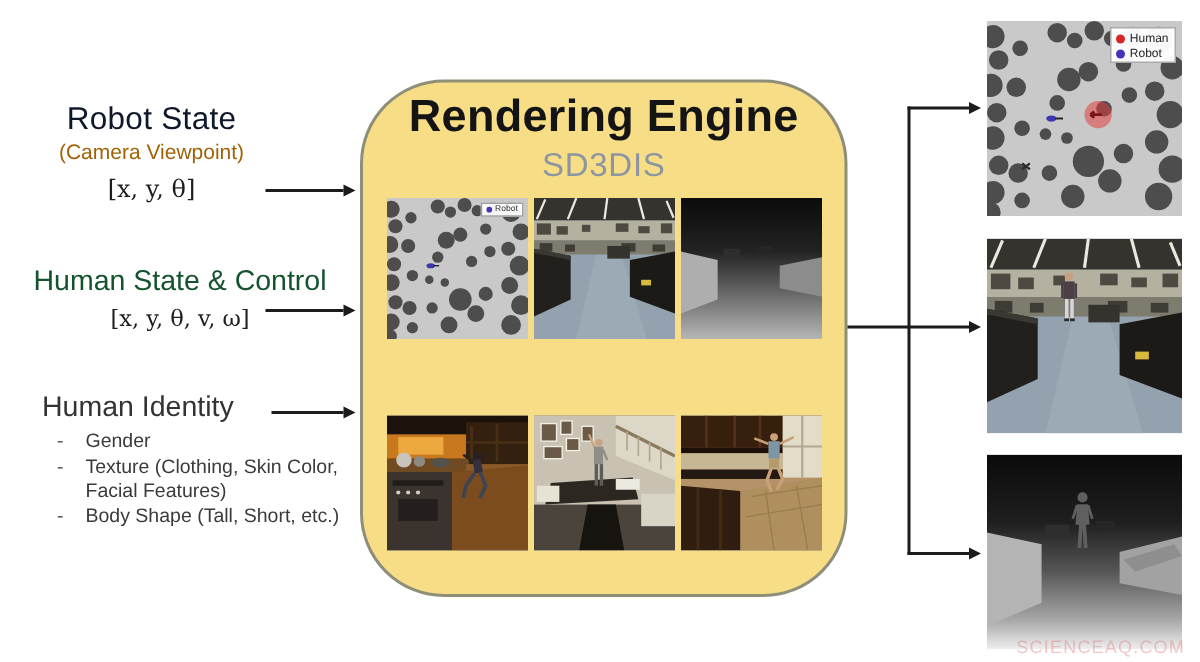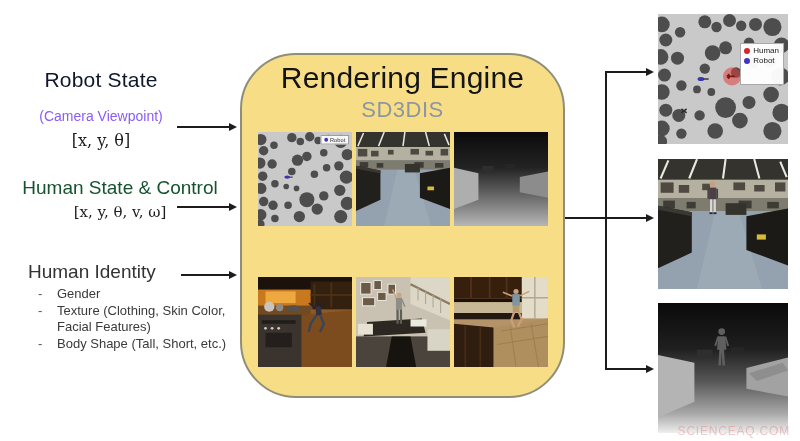--- a/index.html
+++ b/index.html
@@ -3,62 +3,62 @@
 <meta charset="utf-8">
 <style>
   html,body{margin:0;padding:0;background:#fff;}
   .canvas{position:relative;width:800px;height:441px;background:#ffffff;overflow:hidden;
           font-family:"Liberation Sans",sans-serif;color:#2b2b2b;}
 
   
   .input-block{position:absolute;text-align:center;}
   .rs{left:15px;top:68px;width:172px;}
   .rs .in-title{font-size:21px;letter-spacing:.2px;color:#0f172a;}
-  .rs .in-sub{font-size:14px;color:#8b5cf6;margin-top:16px;}
+  .rs .in-sub{font-size:14px;color:#a16207;margin-top:1px;}
   .in-math{font-family:"DejaVu Serif",serif;font-size:16px;color:#1d1d1d;margin-top:7px;}
   .hs{left:5px;top:177px;width:230px;}
   .hs .in-title{font-size:19px;color:#14532d;}
   .hs .in-math{font-size:15px;margin-top:4px;}
   .hi-title{position:absolute;left:28px;top:261px;font-size:19px;color:#333;text-align:center;}
   .bullets{position:absolute;left:36px;top:286px;width:198px;font-size:13px;color:#3a3a3a;}
   .bullets .li{position:relative;padding-left:21px;line-height:16px;margin-bottom:1px;}
   .bullets .li:before{content:"-";position:absolute;left:2px;top:0;color:#555;}
 
   
   .hline{position:absolute;height:2px;background:#1c1c1c;}
   .vline{position:absolute;width:2px;background:#1c1c1c;}
   .ahead{position:absolute;width:0;height:0;border-top:4px solid transparent;
          border-bottom:4px solid transparent;border-left:8px solid #1c1c1c;}
 
   
   .engine-box{position:absolute;left:240px;top:53px;width:325px;height:345px;
               background:#f7de86;border:2px solid #8f8e79;border-radius:56px;box-sizing:border-box;}
   .engine-title{position:absolute;left:0;right:0;top:6px;text-align:center;
-                font-size:30px;font-weight:400;color:#141414;letter-spacing:.2px;}
+                font-size:30px;font-weight:700;color:#141414;letter-spacing:.2px;}
   .ds-label{position:absolute;left:0;right:0;text-align:center;font-size:22px;
             font-weight:500;color:#8c96a1;letter-spacing:.5px;}
   .ds-sd3dis{top:42px;}
   .ds-surreal{top:196px;}
   .thumb{position:absolute;width:94px;height:94px;overflow:hidden;background:#888;}
   .thumb svg{display:block;width:100%;height:100%;}
   .row1{top:77px;}
   .row2{top:222px;height:90px;}
   .c1{left:16px;} .c2{left:114px;} .c3{left:212px;}
 
   
   .thumb-legend{position:absolute;top:3px;right:3px;background:rgba(255,255,255,.95);
                 border:1px solid #999;display:flex;align-items:center;gap:2px;
                 padding:1px 3px;font-size:6px;color:#333;transform:scale(.95);transform-origin:top right;}
 
   
   .out{position:absolute;left:658px;width:130px;height:130px;overflow:hidden;}
   .out svg{display:block;width:100%;height:100%;}
   .out-map{top:14px;} .out-rgb{top:159px;} .out-depth{top:303px;}
   .out-legend{position:absolute;top:4px;right:4px;background:rgba(255,255,255,.96);
-              border:1px solid #aaa;padding:2px 4px 18px 3px;font-size:8px;line-height:10px;color:#222;margin-top:25px;}
+              border:1px solid #aaa;padding:2px 4px 0 3px;font-size:8px;line-height:10px;color:#222;}
   .leg-row{display:flex;align-items:center;gap:3px;}
   .dot{width:6px;height:6px;border-radius:50%;display:inline-block;}
   .dot-human{background:#d62728;}
   .dot-robot{background:#4433bb;}
 
   .watermark{position:absolute;right:10px;bottom:3px;font-size:12px;letter-spacing:.8px;
              color:rgba(225,130,130,.45);font-weight:500;}
 </style>
 </head>
 <body>

